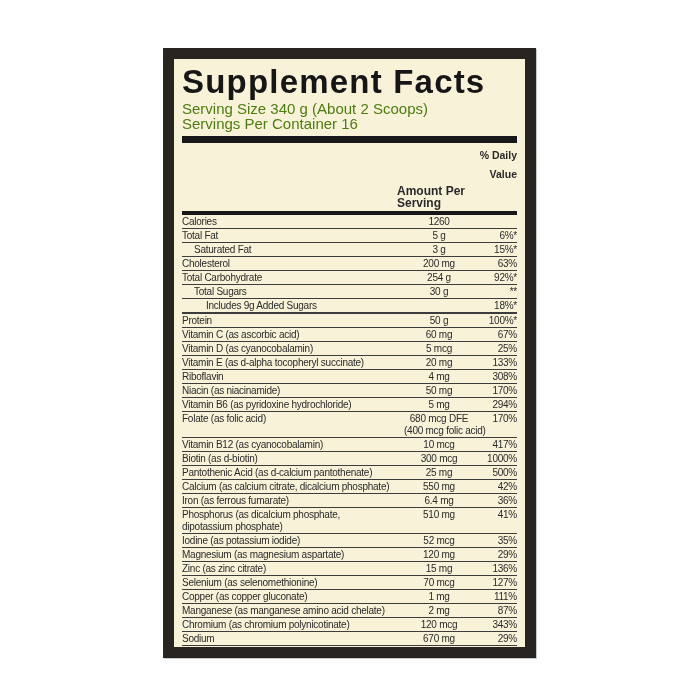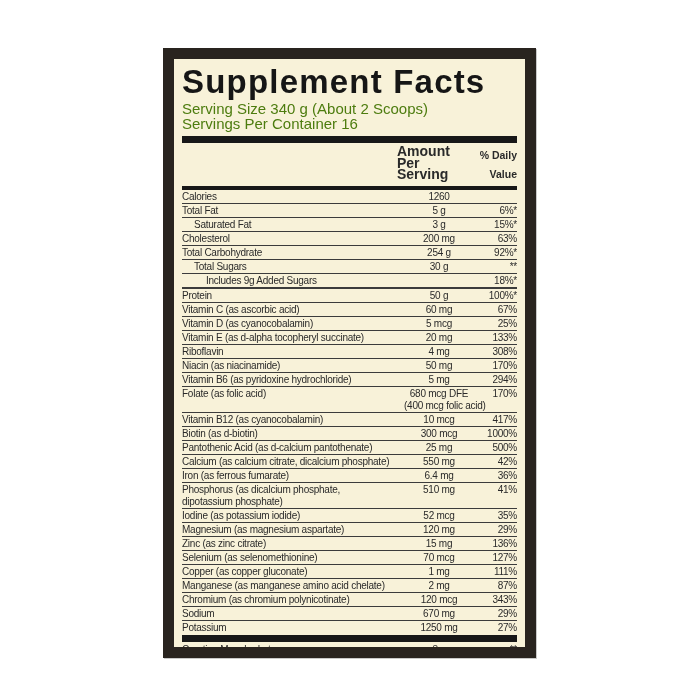--- a/index.html
+++ b/index.html
@@ -29,21 +29,21 @@
     margin: 1px 0 3px 0; white-space: nowrap;
   }
   .serving-line {
     font-size: 15px; line-height: 14.5px; color: #4d7c0f;
   }
   .bar-thick { height: 7px; background: #181818; margin-top: 5px; }
   .bar-medium { height: 4px; background: #181818; }
   .col-header { display: flex; align-items: flex-start; padding: 3px 0 2px 0; }
   .col-header .spacer { flex: 1; }
   .col-header .ha {
-    width: 74px; font-weight: bold; font-size: 14px; line-height: 11.5px;
+    width: 74px; font-weight: bold; font-size: 12px; line-height: 11.5px; margin-top: 40px;
   }
   .col-header .hd {
     width: 46px; font-weight: bold; font-size: 10.5px; line-height: 19px;
     text-align: right;
   }
   .rows { }
   .row {
     display: flex; align-items: flex-start;
     border-top: 1px solid var(--rule, #3c3c3c);
     padding: 0.5px 0;

